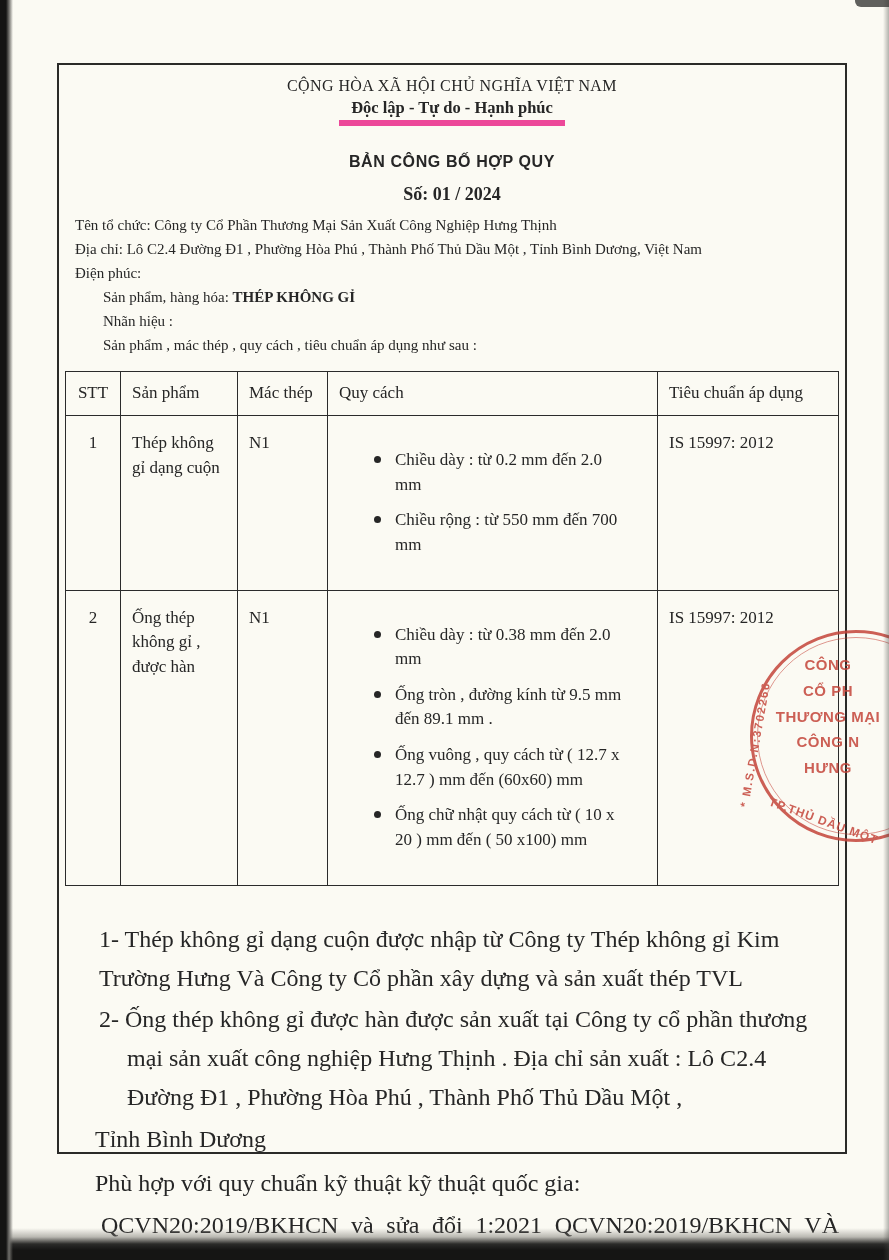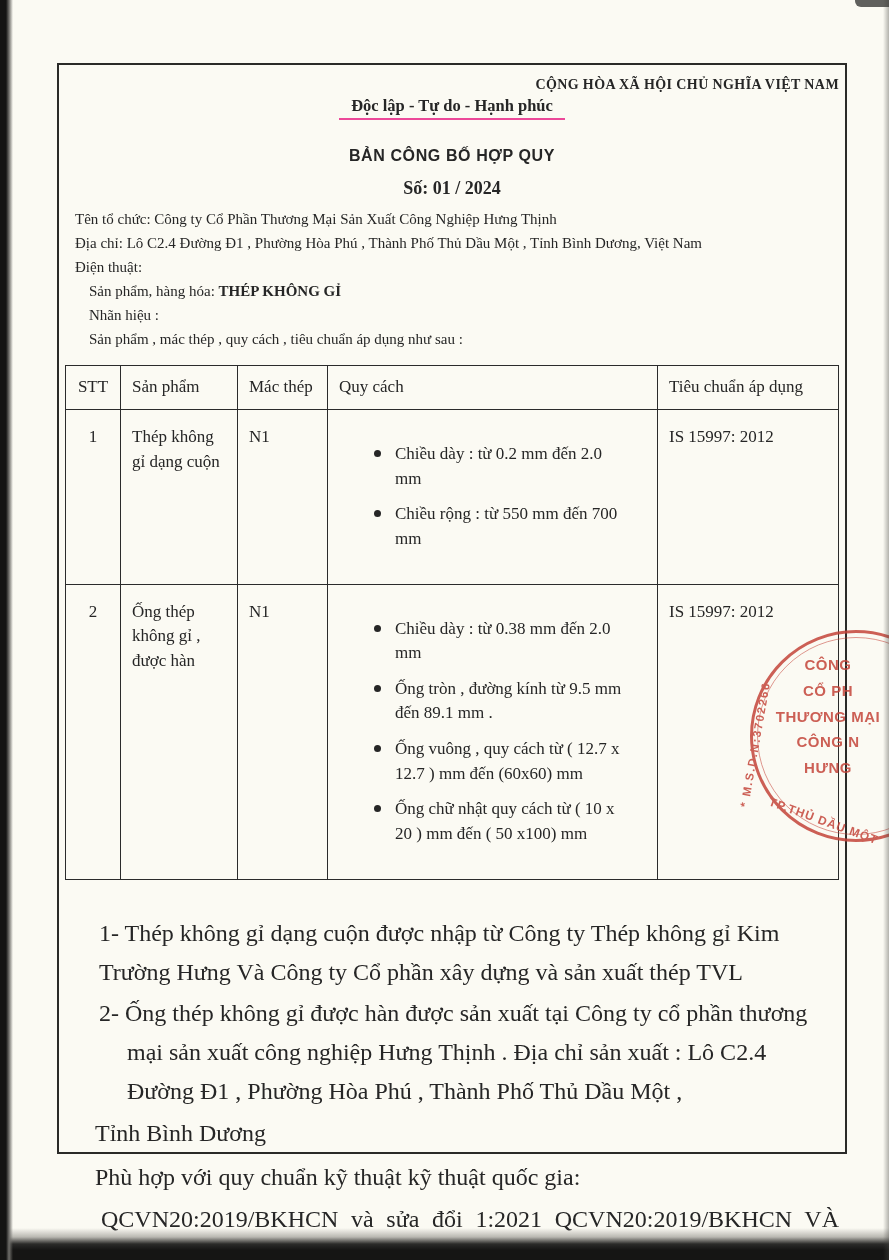--- a/index.html
+++ b/index.html
@@ -3,30 +3,30 @@
 <meta charset="utf-8">
 <style>
   html,body{margin:0;padding:0;}
   body{background:#77756f;font-family:"Liberation Serif","DejaVu Serif",serif;}
   .page{position:relative;width:889px;height:1260px;margin:0 auto;background:#fbfaf3;overflow:hidden;color:#262626;}
 
   
   .frame{position:absolute;left:57px;top:63px;width:786px;height:1087px;border:2px solid #2a2a28;}
   .frame-content{padding:12px 6px 0 6px;}
 
-  .nh1{text-align:right;font-weight:bold;font-size:14px;letter-spacing:.4px;}
+  .nh1{text-align:center;font-weight:normal;font-size:16px;letter-spacing:.4px;}
   .nh2{text-align:center;font-weight:bold;font-size:16.5px;margin-top:3px;}
-  .nh2 span{display:inline-block;border-bottom:2px solid #ec4899;padding:0 12px 2px 12px;}
+  .nh2 span{display:inline-block;border-bottom:6px solid #ec4899;padding:0 12px 2px 12px;}
 
   .doc-title{text-align:center;font-family:"Liberation Sans","DejaVu Sans",sans-serif;font-weight:700;font-size:16px;letter-spacing:.6px;margin-top:27px;}
   .doc-number{text-align:center;font-size:18px;margin-top:13px;font-weight:bold;}
 
   .info{font-size:15px;line-height:1.6;margin-top:8px;}
   .info p{margin:0 4px 0 10px;}
-  .info p.indented{margin-left:24px;}
+  .info p.indented{margin-left:38px;}
   .product-value{font-weight:bold;}
 
   table.spec{width:100%;border-collapse:collapse;table-layout:fixed;margin-top:14px;font-size:17px;line-height:1.45;}
   table.spec th,table.spec td{border:1.6px solid #2b2b2b;vertical-align:top;text-align:left;font-weight:normal;padding:15px 11px;}
   table.spec thead tr{height:44px;}
   table.spec thead th{vertical-align:middle;padding-top:5px;padding-bottom:5px;}
   tr.row-1{height:96px;}
   tr.row-2{height:240px;}
   .c-stt{text-align:center !important;}
   td.c-mac{text-align:center;}
@@ -72,21 +72,21 @@
 
       <div class="nh1">CỘNG HÒA XÃ HỘI CHỦ NGHĨA VIỆT NAM</div>
       <div class="nh2"><span>Độc lập - Tự do - Hạnh phúc</span></div>
 
       <div class="doc-title">BẢN CÔNG BỐ HỢP QUY</div>
       <div class="doc-number">Số: 01 / 2024</div>
 
       <div class="info">
         <p>Tên tổ chức: Công ty Cổ Phần Thương Mại Sản Xuất Công Nghiệp Hưng Thịnh</p>
         <p>Địa chỉ: Lô C2.4 Đường Đ1 , Phường Hòa Phú , Thành Phố Thủ Dầu Một , Tỉnh Bình Dương, Việt Nam</p>
-        <p>Điện thuật:</p>
+        <p>Điện phúc:</p>
         <p class="indented"><span>Sản phẩm, hàng hóa:</span> <span class="product-value">THÉP KHÔNG GỈ</span></p>
         <p class="indented">Nhãn hiệu :</p>
         <p class="indented">Sản phẩm , mác thép , quy cách , tiêu chuẩn áp dụng như sau :</p>
       </div>
 
       <table class="spec">
         <colgroup>
           <col style="width:55px">
             <col style="width:117px">
             <col style="width:90px">

